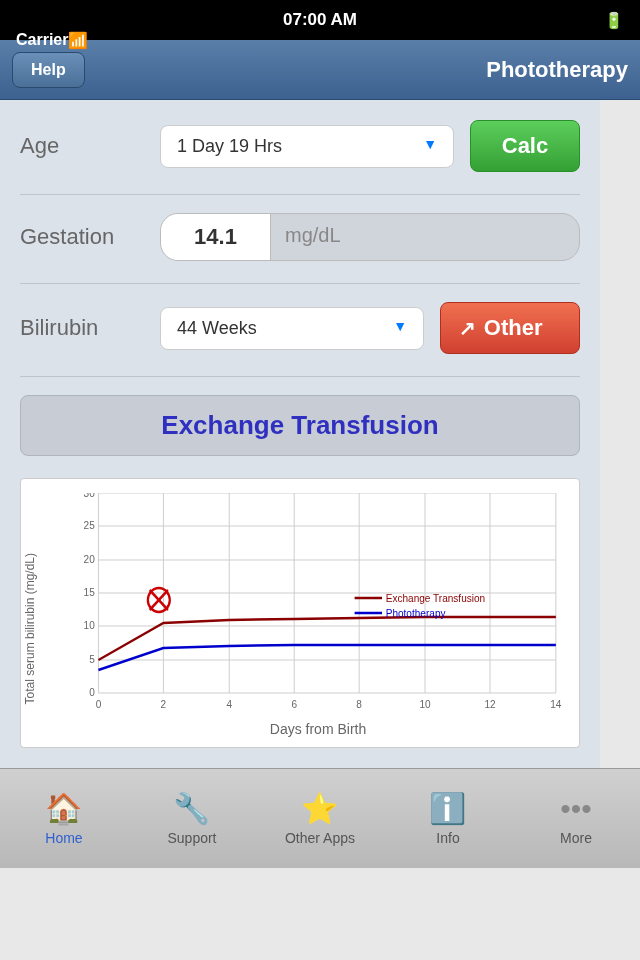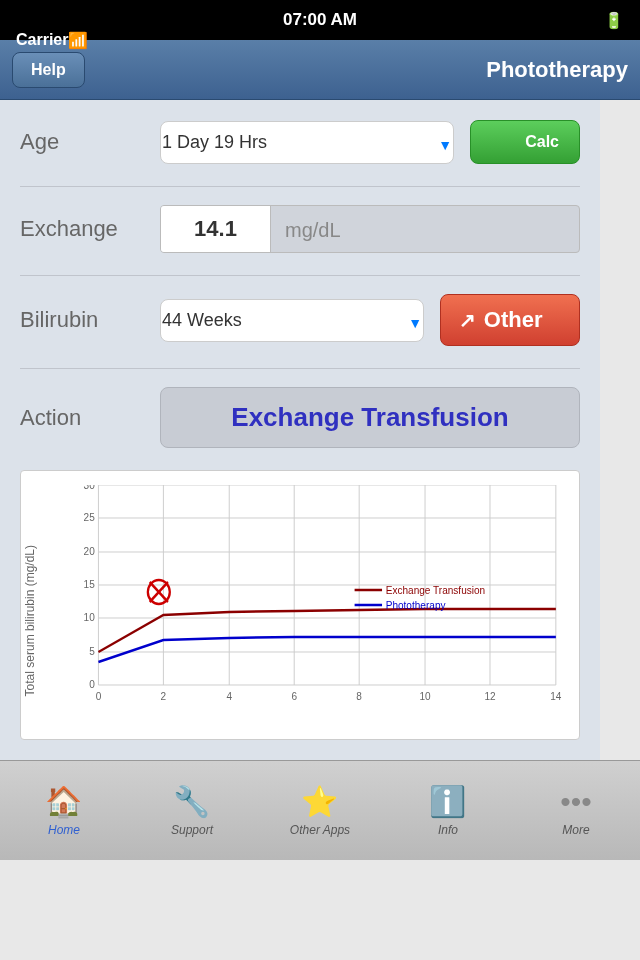--- a/index.html
+++ b/index.html
@@ -76,42 +76,42 @@
     }
     .field-control {
       flex: 1;
     }
 
     
     .dropdown-control {
       background: white;
       border: 1px solid #ccc;
       border-radius: 8px;
-      padding: 10px 1px;
+      padding: 10px 16px;
       font-size: 18px;
       color: #333;
       display: flex;
-      align-items: flex-end;
+      align-items: flex-start;
       justify-content: space-between;
       cursor: pointer;
       min-width: 200px;
     }
     .dropdown-arrow {
       color: #007aff;
       font-size: 14px;
       margin-left: 10px;
     }
 
     
     .bilirubin-control {
       display: flex;
-      align-items: flex-end;
+      align-items: flex-start;
       background: #d0d4db;
       border: 1px solid #bbb;
-      border-radius: 4px;
+      border-radius: 18px;
       overflow: hidden;
     }
     .bilirubin-input {
       background: white;
       border: none;
       border-right: 1px solid #bbb;
       padding: 10px 14px;
       font-size: 22px;
       font-weight: 600;
       color: #333;
@@ -125,25 +125,25 @@
       color: #888;
     }
 
     
     .btn-green {
       background: linear-gradient(to bottom, #5cce5c, #34a034);
       color: white;
       border: 1px solid #289028;
       border-radius: 8px;
       padding: 12px 20px;
-      font-size: 16px;
+      font-size: 22px;
       font-weight: 700;
       cursor: pointer;
       min-width: 110px;
-      text-align: right;
+      text-align: center;
       margin-left: 16px;
     }
 
     
     .btn-red {
       background: linear-gradient(to bottom, #f07050, #d04030);
       color: white;
       border: 1px solid #b03020;
       border-radius: 8px;
       padding: 12px 18px;
@@ -224,23 +224,22 @@
       cursor: pointer;
       gap: 4px;
     }
     .tab-item.active {
       background: transparent;
     }
     .tab-icon {
       font-size: 30px;
     }
     .tab-label {
-      font-size: 12px;
+      font-size: 14px;
       color: #555;
-      font-style: italic;
     }
     .tab-item.active .tab-label {
       color: #3060d0;
     }
     .tab-icon-home {
       color: #3060d0;
     }
     .tab-icon-support, .tab-icon-other, .tab-icon-info, .tab-icon-more {
       color: #888;
     }
@@ -280,21 +279,21 @@
         <span>1 Day 19 Hrs</span>
         <span class="dropdown-arrow">▼</span>
       </div>
     </div>
     <button class="btn-green">Calc</button>
   </div>
 
   <div class="row-divider"></div>
 
   <div class="field-row">
-    <div class="field-label">Exchange</div>
+    <div class="field-label">Gestation</div>
     <div class="field-control">
       <div class="bilirubin-control">
         <input class="bilirubin-input" type="text" value="14.1" style="">
         <span class="bilirubin-unit">mg/dL</span>
       </div>
     </div>
   </div>
 
   <div class="row-divider"></div>
 
@@ -308,21 +307,20 @@
     </div>
     <button class="btn-red">
       <span style="font-size:20px;">↗</span>
       <span>Other</span>
     </button>
   </div>
 
   <div class="row-divider"></div>
 
   <div class="field-row">
-    <div class="field-label">Action</div>
     <div class="action-box">Exchange Transfusion</div>
   </div>
 
   <div id="chart-area">
     <div class="chart-y-label" style="writing-mode:vertical-lr;transform:rotate(180deg);position:absolute;left:2px;top:50%;margin-top:-60px;font-size:12px;color:#666;">Total serum bilirubin (mg/dL)</div>
     <svg class="chart-svg" viewBox="0 0 540 220" preserveAspectRatio="none">
 
       <line x1="30" y1="200" x2="530" y2="200" stroke="#ccc" stroke-width="1"></line>
       <line x1="30" y1="167" x2="530" y2="167" stroke="#ccc" stroke-width="1"></line>
       <line x1="30" y1="133" x2="530" y2="133" stroke="#ccc" stroke-width="1"></line>
@@ -363,20 +361,21 @@
 
       <line x1="86" y1="97" x2="106" y2="117" stroke="#cc0000" stroke-width="2.5"></line>
       <line x1="86" y1="117" x2="106" y2="97" stroke="#cc0000" stroke-width="2.5"></line>
       <circle cx="96" cy="107" r="12" fill="none" stroke="#cc0000" stroke-width="2.5"></circle>
 
       <line x1="310" y1="105" x2="340" y2="105" stroke="#8b0000" stroke-width="2.5"></line>
       <text x="344" y="109" font-size="11" fill="#8b0000">Exchange Transfusion</text>
       <line x1="310" y1="120" x2="340" y2="120" stroke="#0000cc" stroke-width="2.5"></line>
       <text x="344" y="124" font-size="11" fill="#0000cc">Phototherapy</text>
     </svg>
+    <div class="chart-x-label">Days from Birth</div>
   </div>
 
 </div>
 
 <div id="tab-bar">
   <div class="tab-item active">
     <span class="tab-icon tab-icon-home">🏠</span>
     <span class="tab-label" style="color:#3060d0;">Home</span>
   </div>
   <div class="tab-item">

